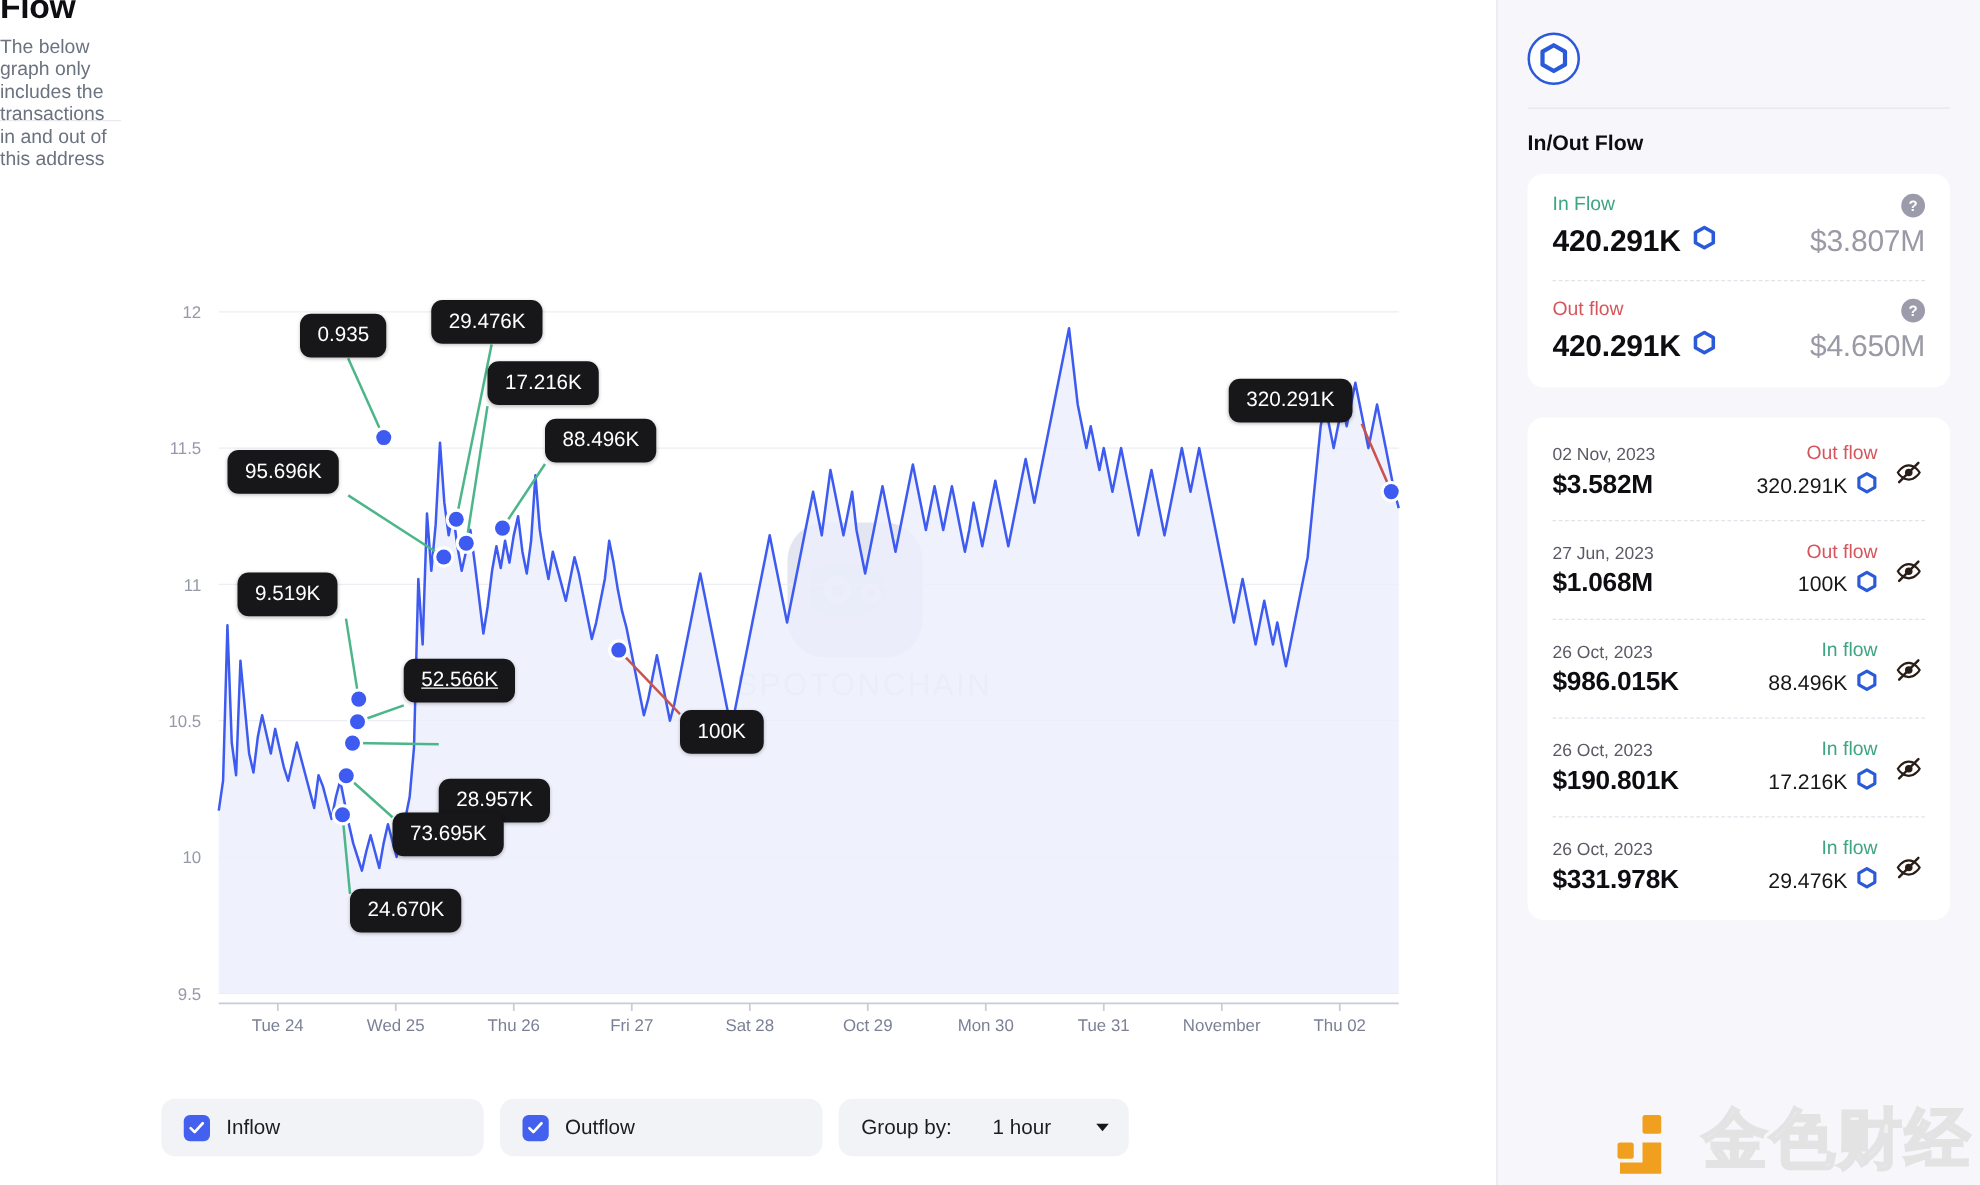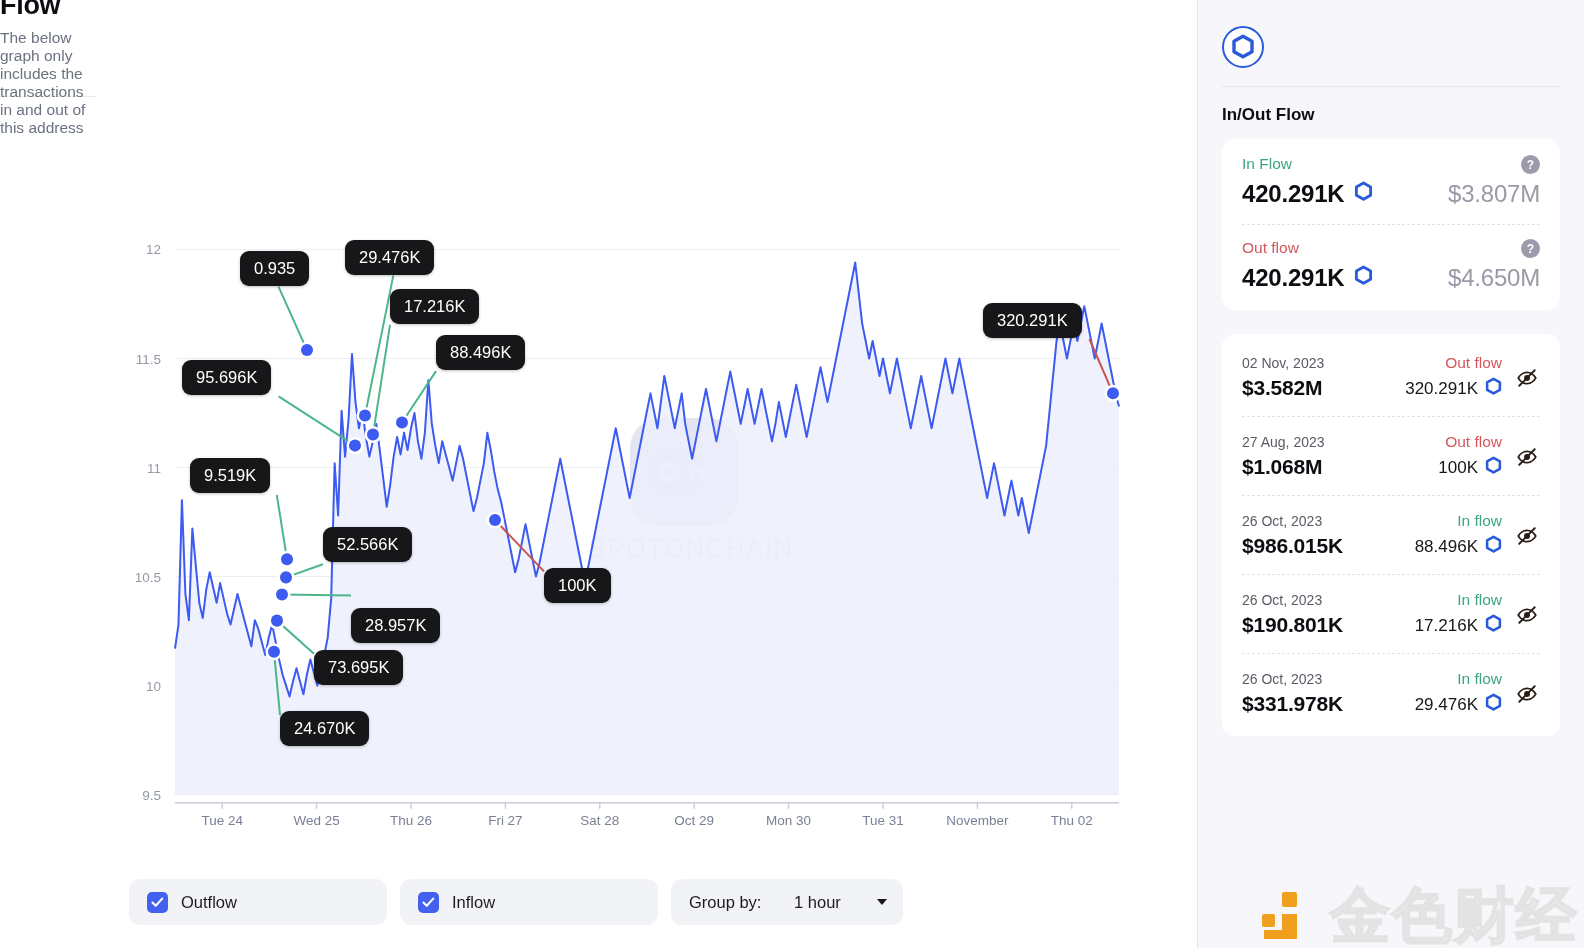--- a/index.html
+++ b/index.html
@@ -156,24 +156,24 @@
   .eye-btn { flex: 0 0 26px; cursor: pointer; display: flex; align-items: center; justify-content: center; }
 
   
   .wm-jin {
     position: absolute; right: 6px; bottom: 0;
     display: flex; align-items: center; gap: 8px;
     pointer-events: none; user-select: none;
   }
   .wm-jin-mark { width: 64px; height: 64px; }
   .wm-jin-text {
-    font-size: 60px; font-weight: bold; color: #f0f0f0;
+    font-size: 52px; font-weight: bold; color: #f0f0f0;
     -webkit-text-stroke: 2px #e3e3e3;
     letter-spacing: 2px; line-height: 1;
-    font-family: Liberation Sans, sans-serif;
+    font-family: Liberation Mono, monospace;
   }
 </style>
 </head>
 <body>
 
 <div class="app">
 
   <div class="header">
     <div class="header-title">In/Out Flow</div>
     <div class="header-sub">The below graph only includes the transactions in and out of this address</div>
@@ -285,45 +285,45 @@
             </g>
         </svg>
 
         <div id="chips">
             <div class="chip" style="left: 143px; top: 251px;">0.935</div>
             <div class="chip" style="left: 248px; top: 240px;">29.476K</div>
             <div class="chip" style="left: 293px; top: 289px;">17.216K</div>
             <div class="chip" style="left: 339px; top: 335px;">88.496K</div>
             <div class="chip" style="left: 85px; top: 360px;">95.696K</div>
             <div class="chip" style="left: 93px; top: 458px;">9.519K</div>
-            <div class="chip" style="left: 226px; top: 527px;">52.566K</div>
-            <div class="chip" style="left: 254px; top: 608px;">28.957K</div>
+            <div class="chip" style="left: 226px; top: 527px; text-decoration: underline;">52.566K</div>
+            <div class="chip" style="left: 254px; top: 623px;">28.957K</div>
             <div class="chip" style="left: 217px; top: 650px;">73.695K</div>
             <div class="chip" style="left: 183px; top: 711px;">24.670K</div>
             <div class="chip" style="left: 447px; top: 568px;">100K</div>
             <div class="chip" style="left: 886px; top: 303px;">320.291K</div>
           </div>
       </div>
 
       <div class="controls">
         <div class="ctl cb">
           <span class="checkbox">
             <svg width="13" height="11" viewBox="0 0 13 11">
                 <path d="M1.5 5.5L4.7 8.7L11.2 1.6" stroke="#fff" stroke-width="2.1" fill="none" stroke-linecap="round" stroke-linejoin="round"></path>
               </svg>
           </span>
-          <span>Outflow</span>
+          <span>Inflow</span>
         </div>
         <div class="ctl cb">
           <span class="checkbox">
             <svg width="13" height="11" viewBox="0 0 13 11">
                 <path d="M1.5 5.5L4.7 8.7L11.2 1.6" stroke="#fff" stroke-width="2.1" fill="none" stroke-linecap="round" stroke-linejoin="round"></path>
               </svg>
           </span>
-          <span>Inflow</span>
+          <span>Outflow</span>
         </div>
         <div class="ctl group">
           <span class="group-label">
             <span>Group by:</span>
             <b>1 hour</b>
           </span>
           <span class="caret"></span>
         </div>
       </div>
     </div>
@@ -393,21 +393,21 @@
             <div class="eye-btn">
               <svg width="22" height="22" viewBox="0 0 24 24">
                 <path d="M2.5 12S6 5.8 12 5.8 21.5 12 21.5 12 18 18.2 12 18.2 2.5 12 2.5 12z" fill="none" stroke="#2a1d16" stroke-width="1.9"></path>
                 <circle cx="12" cy="12" r="3.3" fill="#2a1d16"></circle>
                 <line x1="3.6" y1="20.4" x2="20.4" y2="3.6" stroke="#2a1d16" stroke-width="2.1" stroke-linecap="round"></line>
               </svg>
             </div>
           </div>
           <div class="node-row">
             <div class="node-left">
-              <div class="node-date">27 Aug, 2023</div>
+              <div class="node-date">27 Jun, 2023</div>
               <div class="node-usd">$1.068M</div>
             </div>
             <div class="node-right">
               <div class="node-dir out">Out flow</div>
               <div class="node-amt">100K<span><svg width="17" height="19" viewBox="0 0 24 26">
                     <path d="M12 2.2L21 7.3v10.4L12 22.8 3 17.7V7.3z" fill="none" stroke="#2a5ada" stroke-width="3.6" stroke-linejoin="round"></path>
                   </svg></span></div>
             </div>
             <div class="eye-btn">
               <svg width="22" height="22" viewBox="0 0 24 24">

